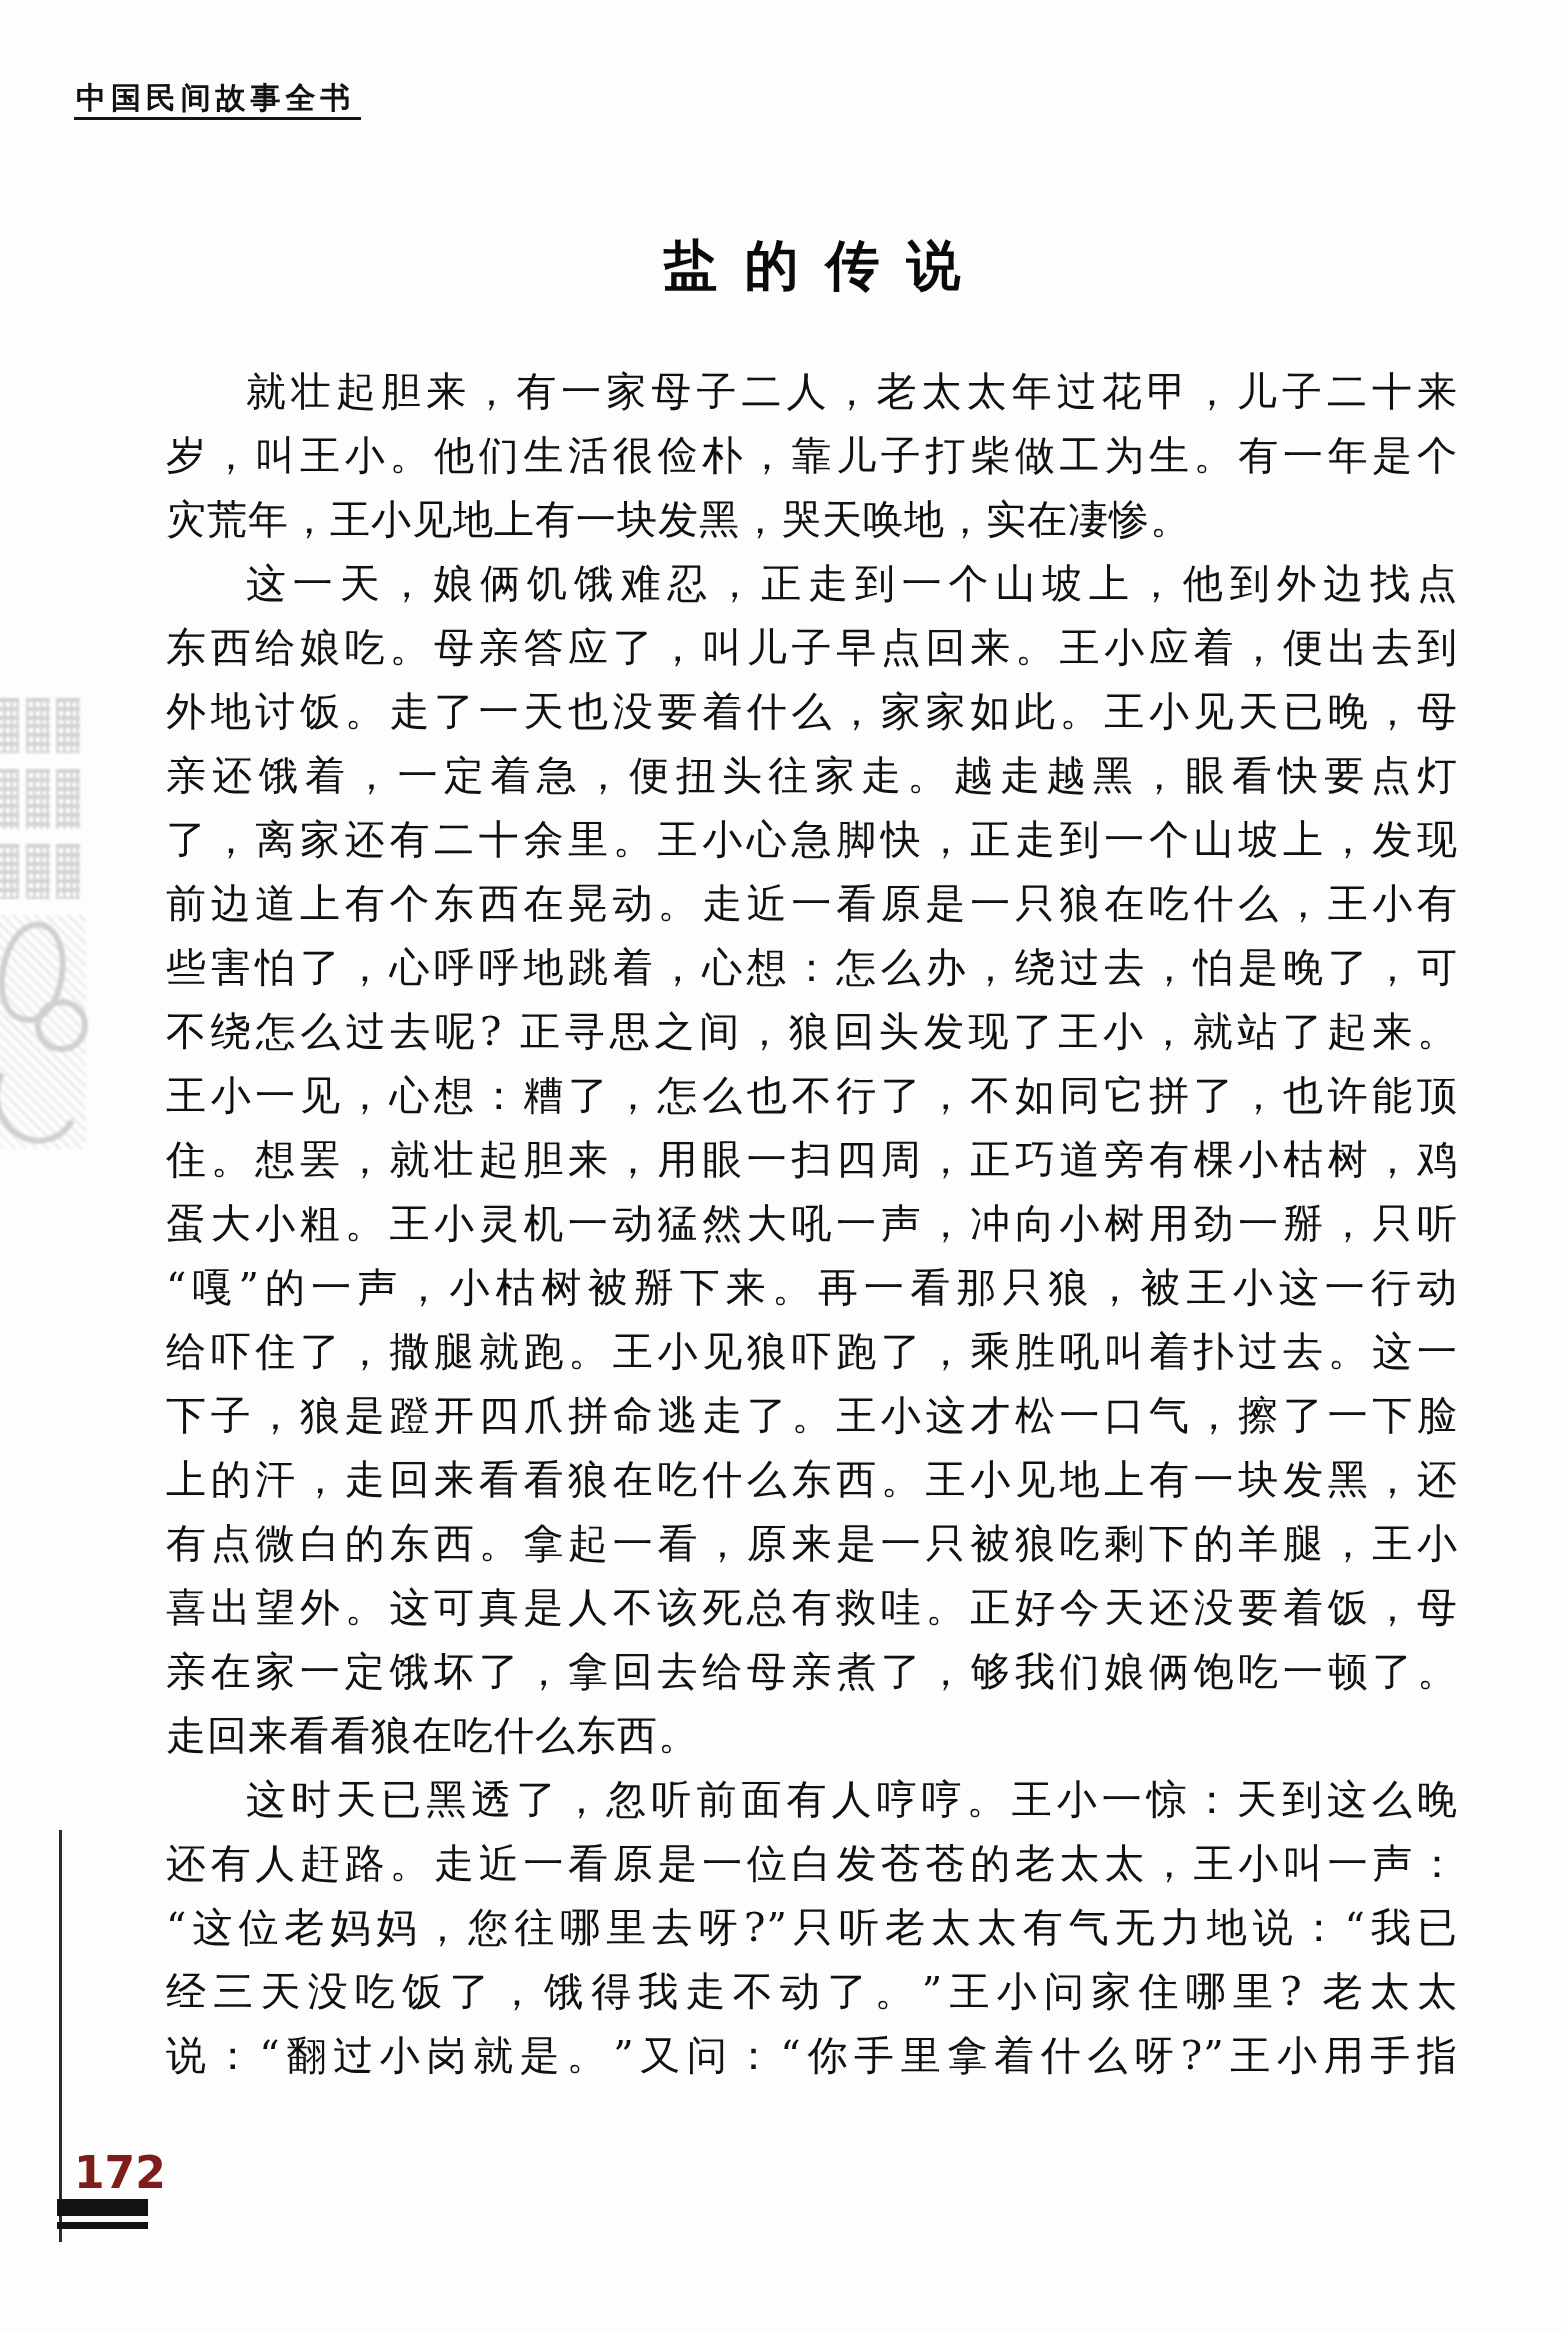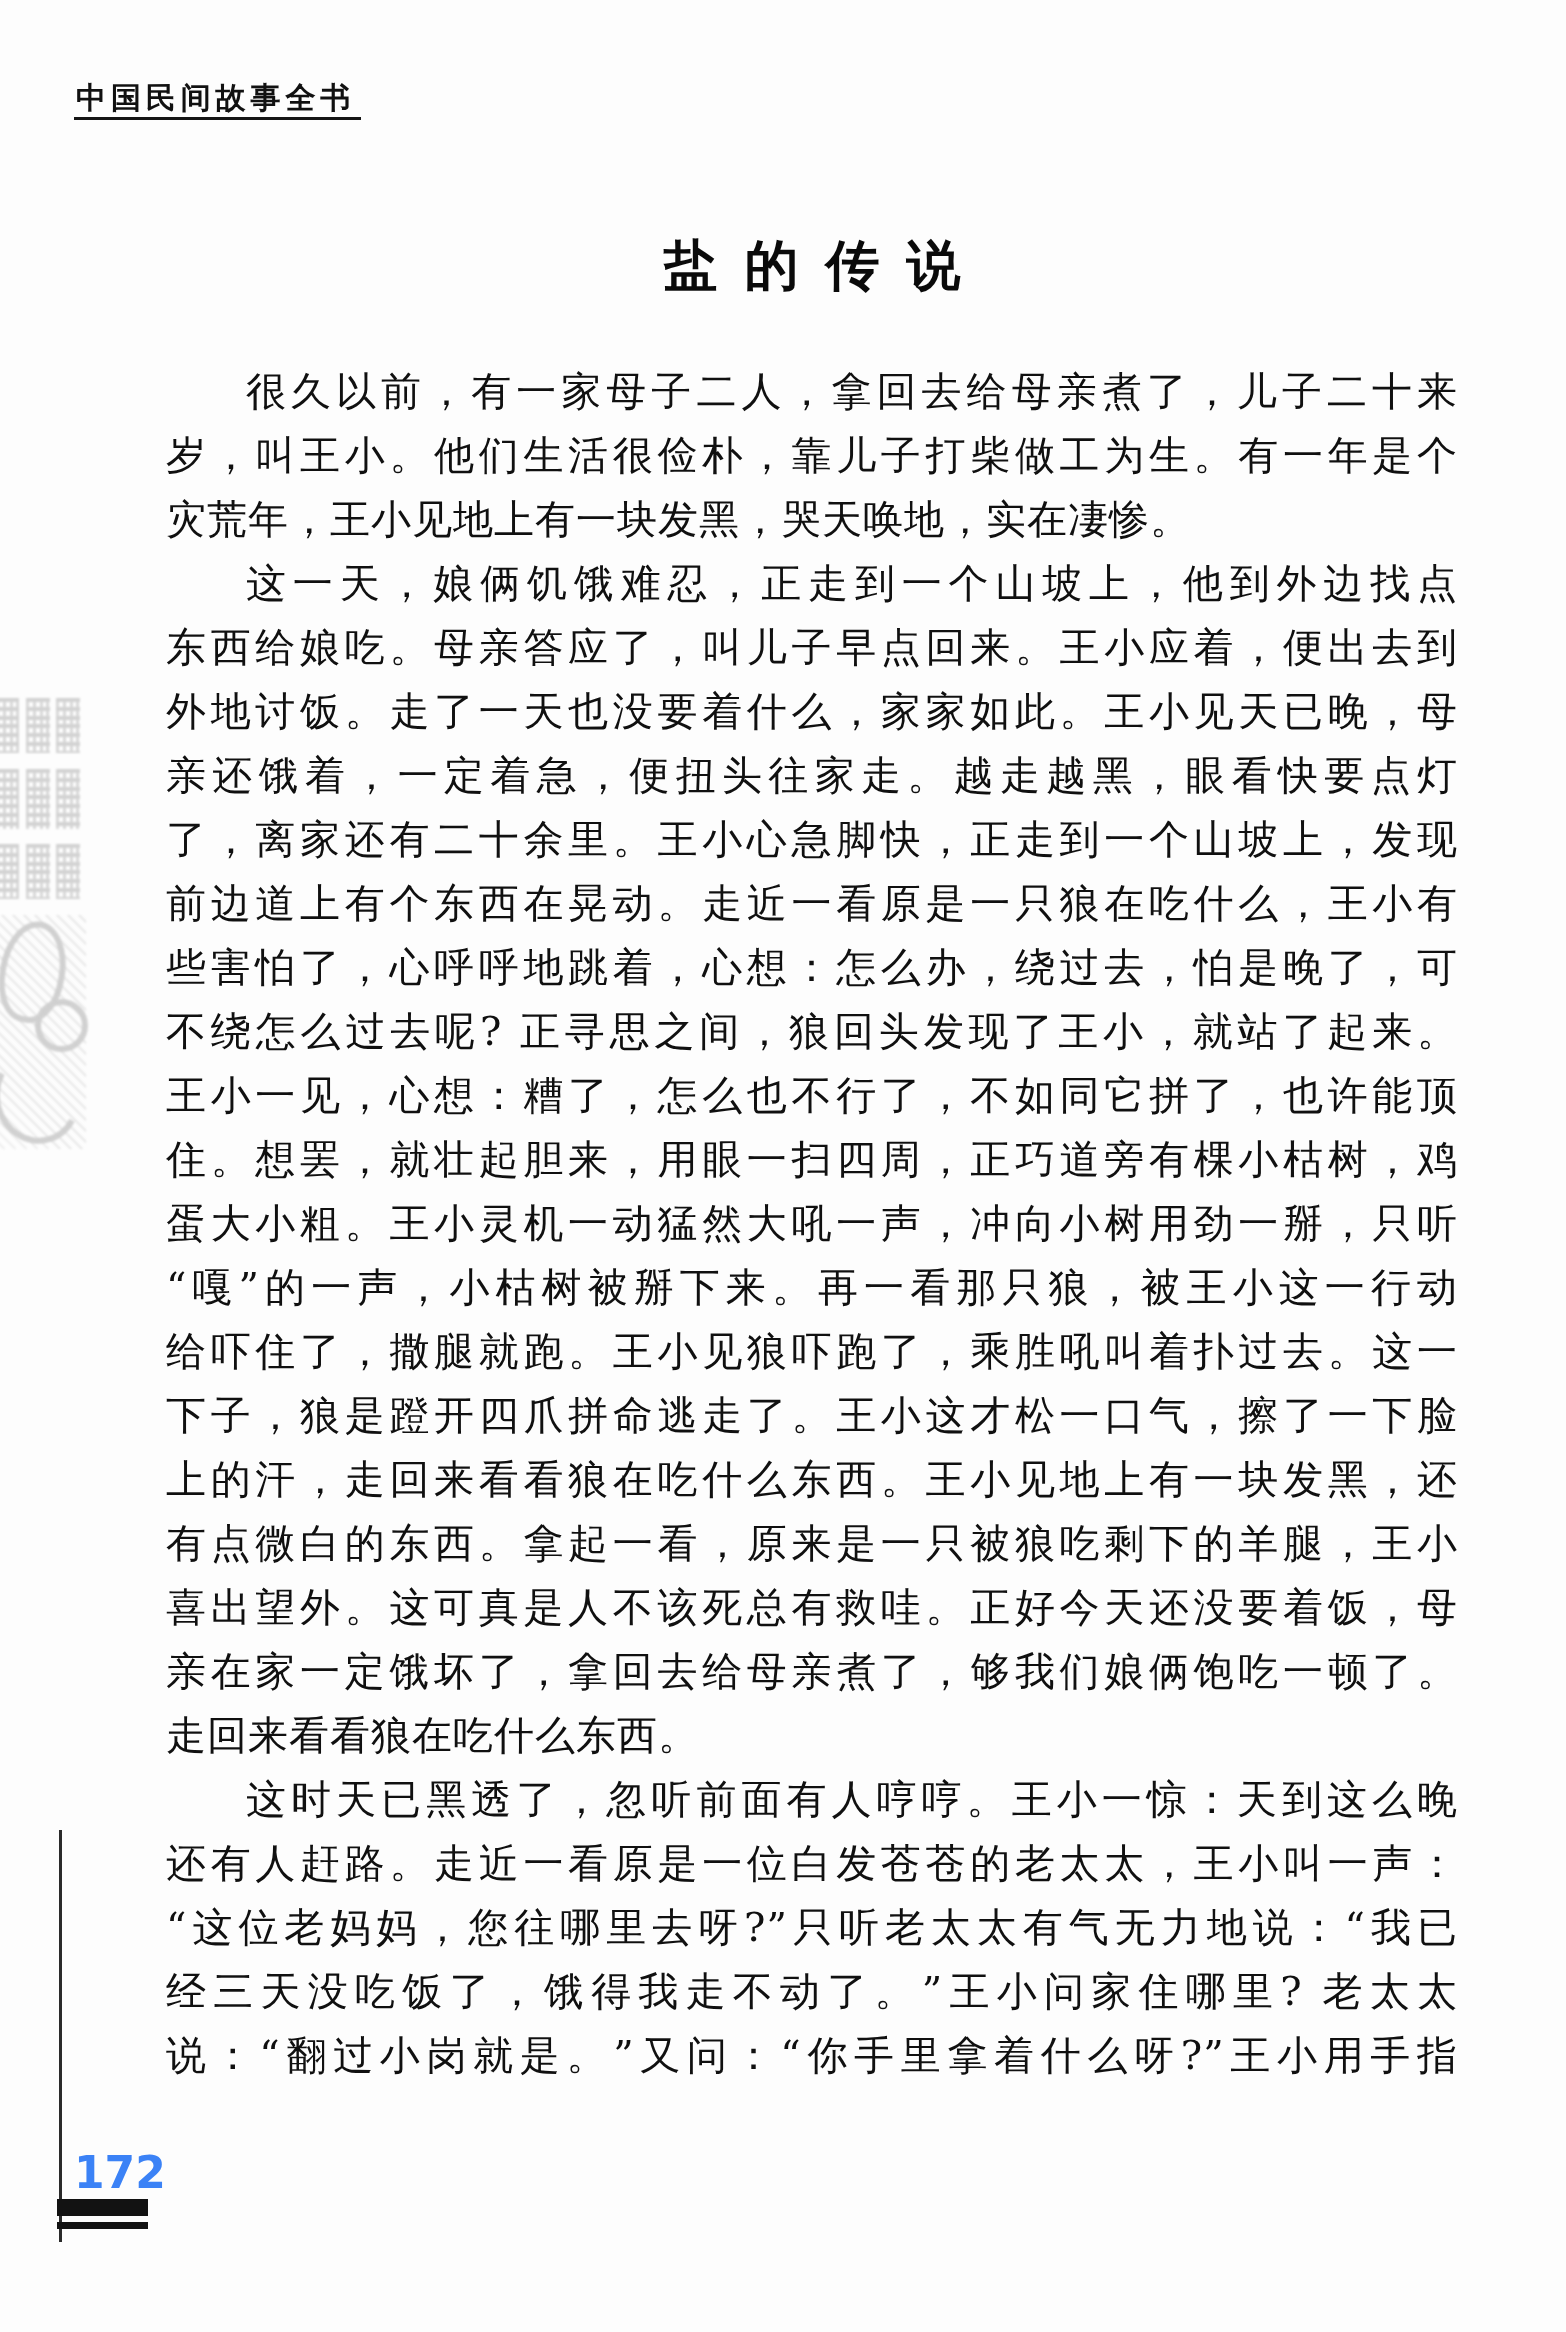--- a/index.html
+++ b/index.html
@@ -112,21 +112,21 @@
   .margin-rule {
     position: absolute; left: 59px; top: 1830px;
     width: 2.9px; height: 412px;
     background: #2a2a2a;
   }
   .page-number {
     position: absolute; left: 74px; top: 2147px;
     font-family: "DejaVu Sans", sans-serif;
     font-weight: bold;
     font-size: 44px;
-    color: #3b82f6;
+    color: #7f1d1d;
   }
   .pn-bar-thick {
     position: absolute; left: 57px; top: 2199px;
     width: 91px; height: 16.6px; background: #121212;
   }
   .pn-bar-thin {
     position: absolute; left: 57px; top: 2222px;
     width: 91px; height: 6.8px; background: #121212;
   }
 </style>
@@ -159,21 +159,21 @@
     <div class="wm-totem">
       <div class="t1"></div>
         <div class="t2"></div>
         <div class="t3"></div>
       <div class="hatch"></div>
     </div>
   </div>
 
   <div class="body-text">
 
-      <div class="body-line indent">很久以前，有一家母子二人，拿回去给母亲煮了，儿子二十来</div>
+      <div class="body-line indent">就壮起胆来，有一家母子二人，老太太年过花甲，儿子二十来</div>
 
       <div class="body-line">岁，叫王小。他们生活很俭朴，靠儿子打柴做工为生。有一年是个</div>
 
       <div class="body-line end">灾荒年，王小见地上有一块发黑，哭天唤地，实在凄惨。</div>
 
       <div class="body-line indent">这一天，娘俩饥饿难忍，正走到一个山坡上，他到外边找点</div>
 
       <div class="body-line">东西给娘吃。母亲答应了，叫儿子早点回来。王小应着，便出去到</div>
 
       <div class="body-line">外地讨饭。走了一天也没要着什么，家家如此。王小见天已晚，母</div>

